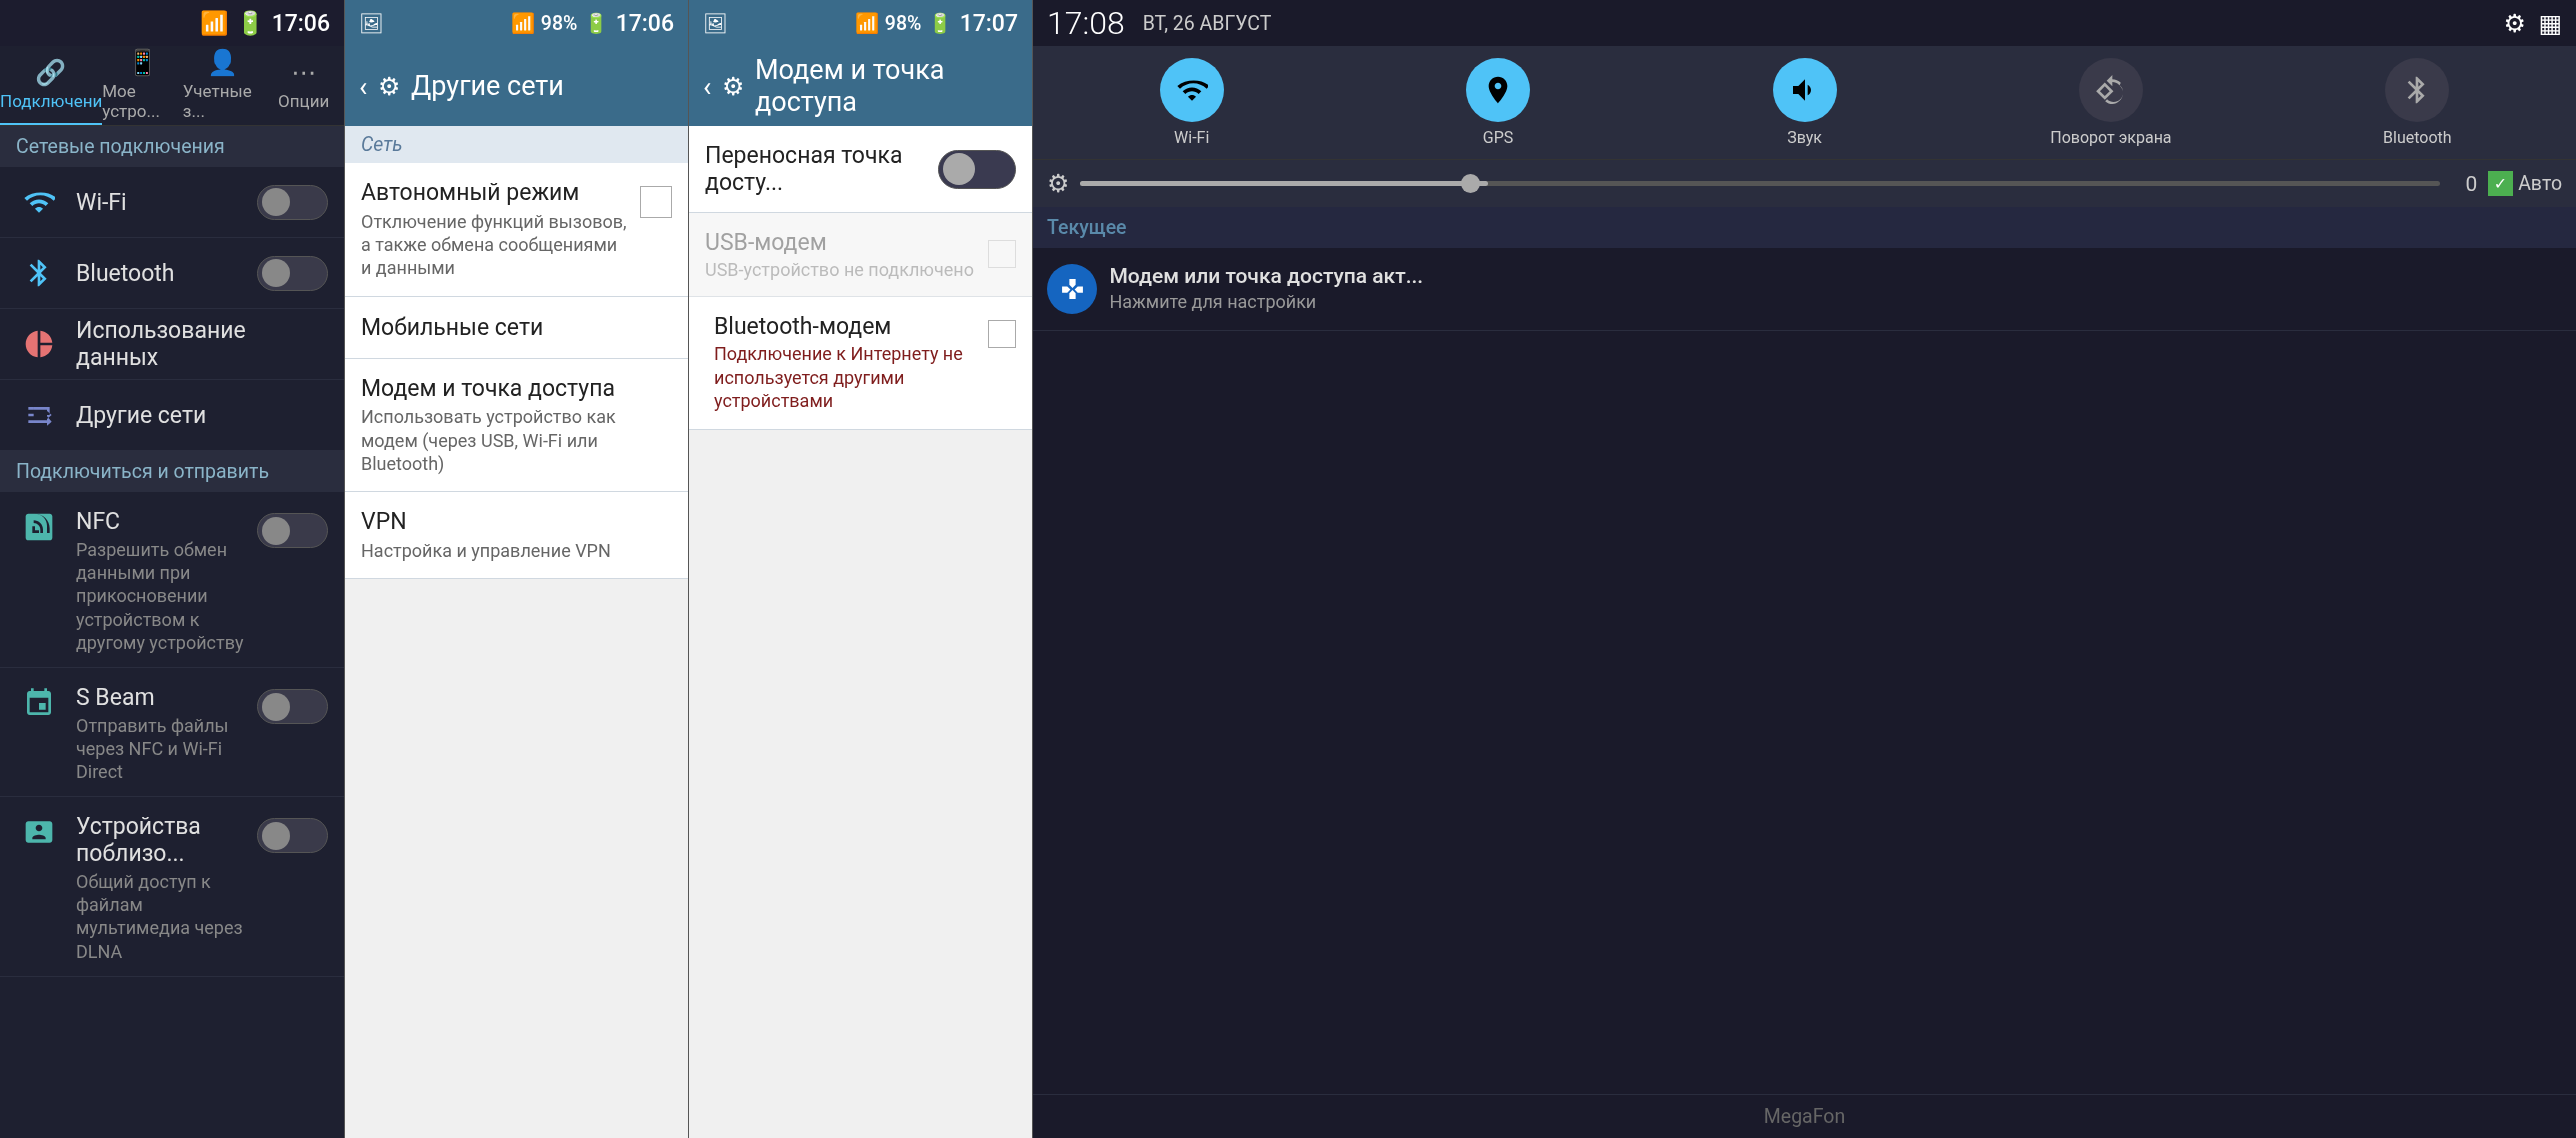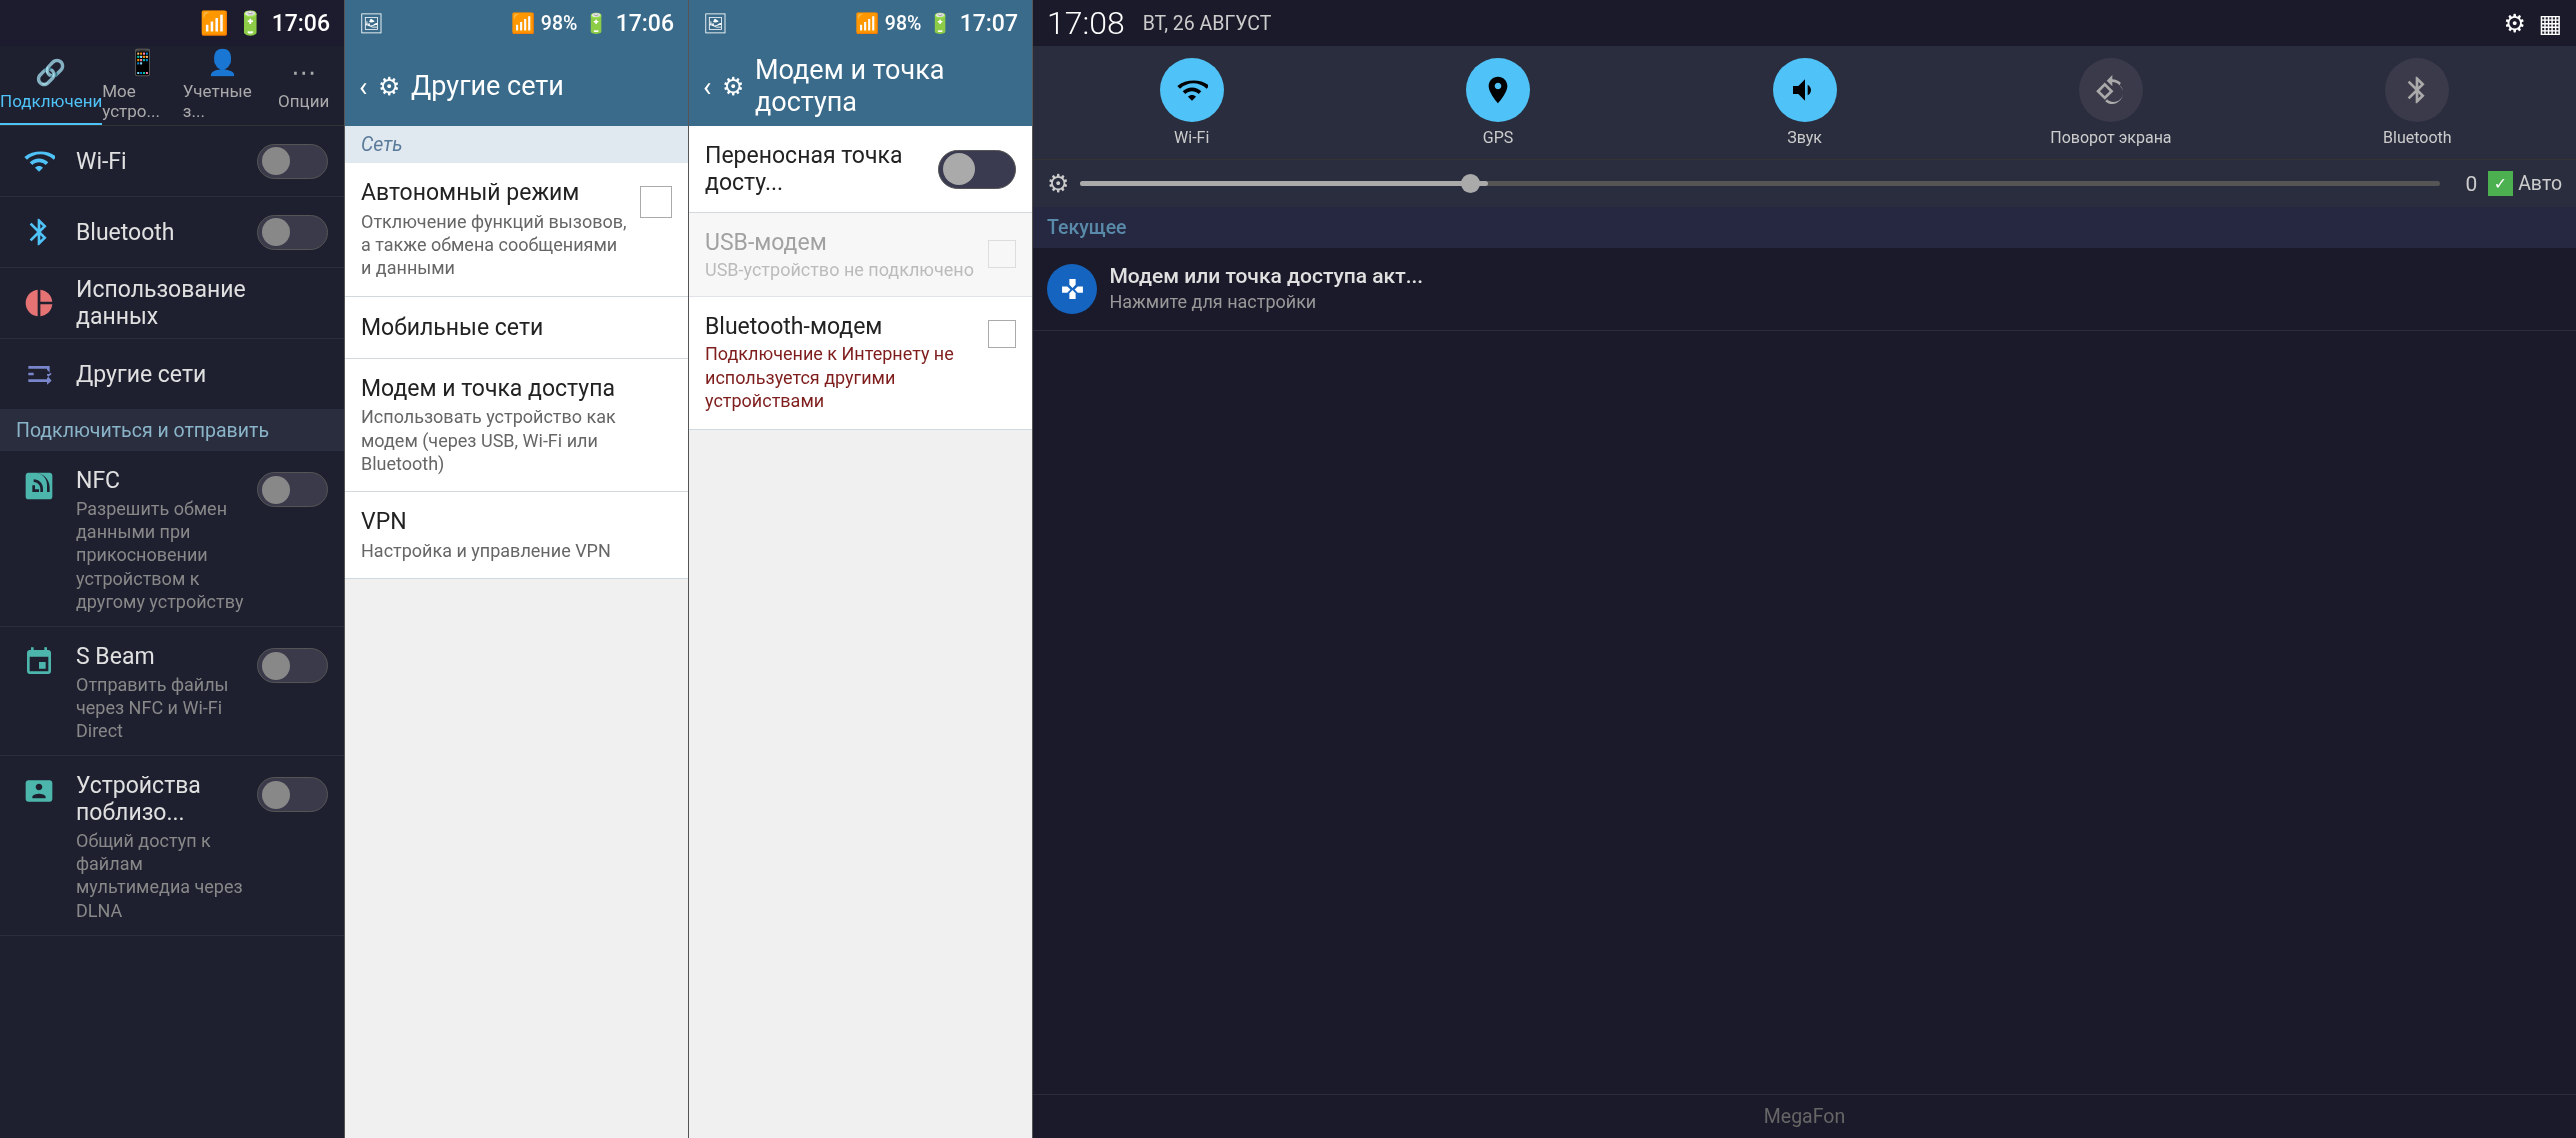--- a/index.html
+++ b/index.html
@@ -487,20 +487,23 @@
     <div class="tab-item">
       <span class="tab-icon">👤</span>
       <span class="tab-label">Учетные з...</span>
     </div>
     <div class="tab-item">
       <span class="tab-icon">⋯</span>
       <span class="tab-label">Опции</span>
     </div>
   </div>
 
+  <div class="section-header">
+    <span>Сетевые подключения</span>
+  </div>
 
   <div class="settings-item">
     <div class="item-icon">
       <svg width="32" height="32" viewBox="0 0 24 24" fill="#4fc3f7">
         <path d="M1 9l2 2c5.5-5.5 14.5-5.5 20 0l2-2C19.5 3.5 7.5 3.5 1 9zm8 8l3 3 3-3c-1.7-1.7-4.3-1.7-6 0zm-4-4l2 2c2.8-2.8 7.2-2.8 10 0l2-2C15.1 9.1 8.9 9.1 5 13z"></path>
       </svg>
     </div>
     <div class="item-text">
       <div class="item-title">Wi-Fi</div>
     </div>
@@ -666,21 +669,21 @@
       <div style="flex:1;">
         <div style="color:#555; font-size:23px;">USB-модем</div>
         <div style="color:#888; font-size:18px; margin-top:2.7px;">USB-устройство не подключено</div>
       </div>
       <div class="checkbox-box" style="border-color:#ccc;"></div>
     </div>
   </div>
 
   <div class="checkbox-row" style="flex-direction:column; align-items:flex-start; position:relative;">
     <div style="display:flex; width:100%; align-items:flex-start; gap:9px;">
-      <div style="flex:1;">
+      <div style="flex:1;margin-left:9px;">
         <div style="color:#222; font-size:23px;">Bluetooth-модем</div>
         <div style="color:#7f1d1d; font-size:18px; margin-top:2.7px; line-height:1.3;">Подключение к Интернету не используется другими устройствами</div>
       </div>
       <div class="checkbox-box" style="margin-top:7px;"></div>
     </div>
   </div>
 
 </div>
 
 <div class="panel panel-4">

